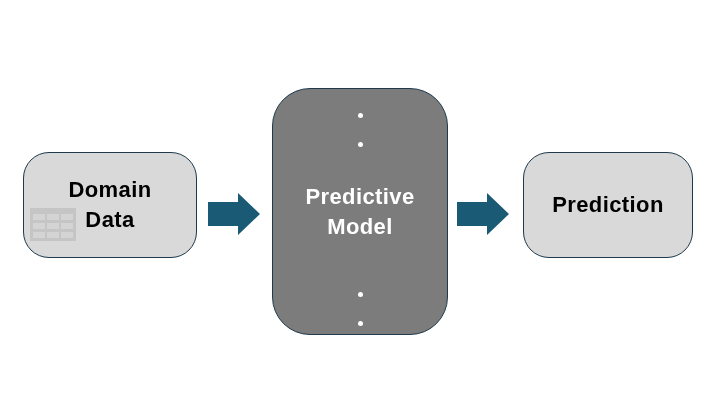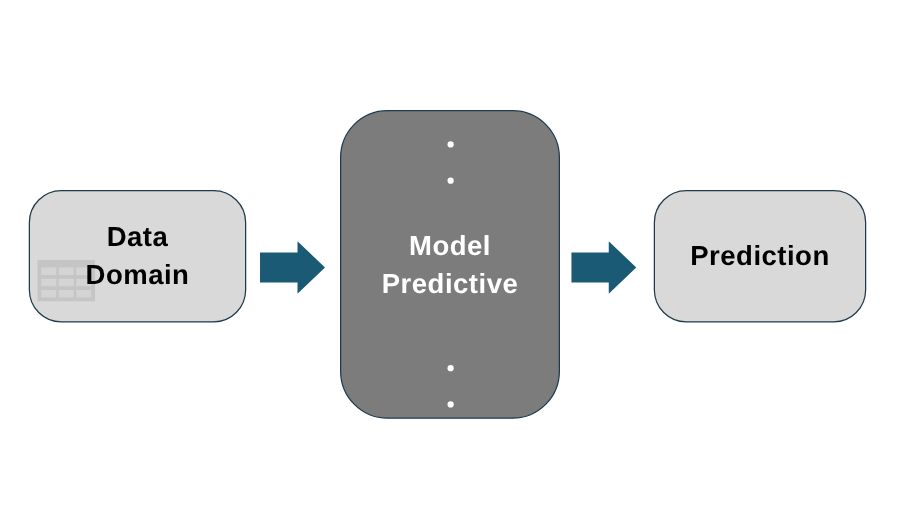--- a/index.html
+++ b/index.html
@@ -108,35 +108,35 @@
       <div class="cell"></div>
       <div class="cell"></div>
       <div class="cell"></div>
       <div class="cell"></div>
       <div class="cell"></div>
       <div class="cell"></div>
       <div class="cell"></div>
       <div class="cell"></div>
     </div>
     <div class="node-label">
+      <div>Domain</div>
       <div>Data</div>
-      <div>Domain</div>
     </div>
   </div>
 
   <svg class="arrow-svg" id="arrow-domain-to-model" viewBox="0 0 52 42" aria-hidden="true">
     <polygon points="0,9 30,9 30,0 52,21 30,42 30,33 0,33" fill="#1a5a75"></polygon>
   </svg>
 
   <div class="node node-dark" id="node-predictive-model">
     <div class="dot dot-1"></div>
     <div class="dot dot-2"></div>
     <div class="node-label">
+      <div>Predictive</div>
       <div>Model</div>
-      <div>Predictive</div>
     </div>
     <div class="dot dot-3"></div>
     <div class="dot dot-4"></div>
   </div>
 
   <svg class="arrow-svg" id="arrow-model-to-prediction" viewBox="0 0 52 42" aria-hidden="true">
     <polygon points="0,9 30,9 30,0 52,21 30,42 30,33 0,33" fill="#1a5a75"></polygon>
   </svg>
 
   <div class="node node-light" id="node-prediction">

